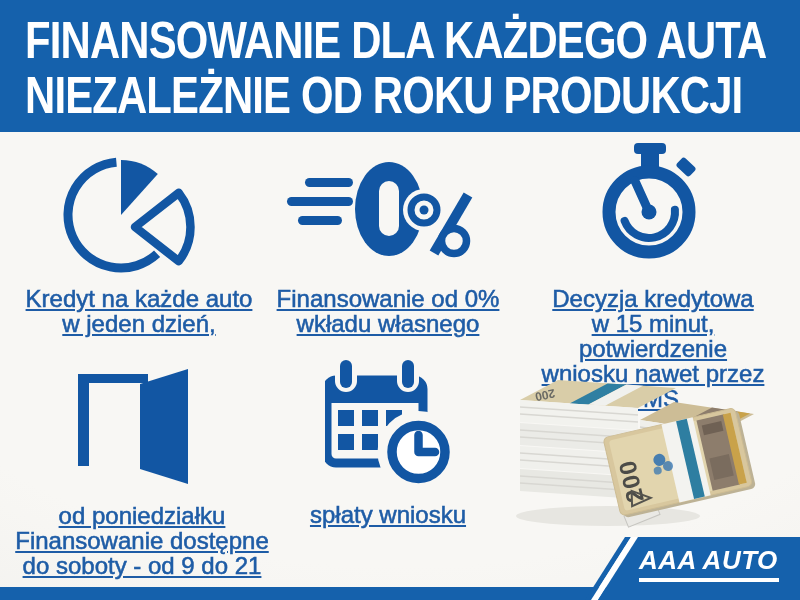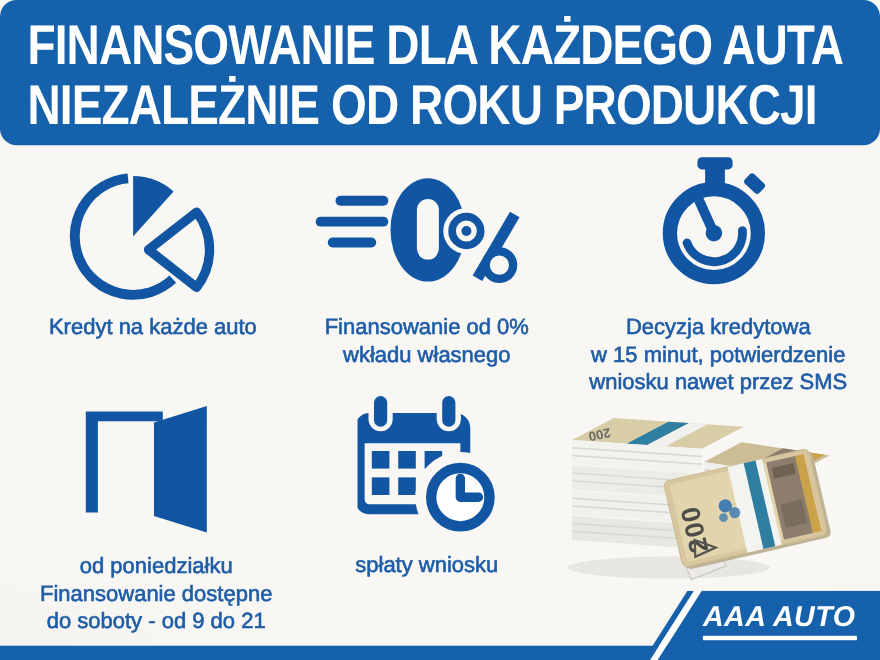--- a/index.html
+++ b/index.html
@@ -2,31 +2,31 @@
 <html><head>
 <meta charset="utf-8">
 <style>
   html,body{margin:0;padding:0;}
   body{font-family:"Liberation Sans",sans-serif;}
   .canvas{
     position:relative;width:800px;height:600px;overflow:hidden;
     background:radial-gradient(ellipse 120% 90% at 50% 45%, #f8f7f4 55%, #efeeea 100%);
   }
   
-  .header{position:absolute;left:0;top:0;width:800px;height:132px;background:#1561ac;border-radius:15px;}
+  .header{position:absolute;left:0;top:0;width:800px;height:132px;background:#1561ac;}
   .header-text{
     position:absolute;left:25px;top:13px;color:#ffffff;font-weight:700;
     font-size:51px;line-height:55px;letter-spacing:-1px;white-space:nowrap;
     transform:scaleX(0.82);transform-origin:left top;
   }
   
   .icon{position:absolute;color:#1256a3;}
   .caption{
     position:absolute;text-align:center;color:#1e5ca6;
-    font-size:20px;line-height:25px;font-weight:400;
+    font-size:24px;line-height:25px;font-weight:400;text-decoration:underline;
     -webkit-text-stroke:0.55px #1e5ca6;
   }
   
   .footer-bar{position:absolute;left:0;top:587px;width:800px;height:13px;background:#1561ac;}
   .logo-svg{position:absolute;left:585px;top:537px;width:215px;height:63px;}
   .logo-text{
     position:absolute;left:639px;top:545px;width:140px;text-align:left;
     color:#ffffff;font-style:italic;font-weight:700;font-size:26px;letter-spacing:0.5px;
     border-bottom:4px solid #ffffff;padding-bottom:2px;white-space:nowrap;
   }
@@ -45,20 +45,21 @@
     </div>
   </div>
 
   <svg class="icon" style="left:57px;top:145px" width="140" height="138" viewBox="0 0 140 138">
     <path d="M59.4,17.2 A53,53 0 1 0 100.1,108.8" fill="none" stroke="currentColor" stroke-width="9"></path>
     <path d="M64,70 L64,15 A55,55 0 0 1 100.8,29.1 Z" fill="currentColor"></path>
     <path d="M78,82 L121.7,47.8 A55.5,55.5 0 0 1 121.7,116.2 Z" fill="none" stroke="currentColor" stroke-width="8.5" stroke-linejoin="round"></path>
   </svg>
   <div class="caption" style="left:8px;top:286px;width:262px">
     <div>Kredyt na każde auto</div>
+    <div>w jeden dzień,</div>
   </div>
 
   <svg class="icon" style="left:284px;top:157px" width="196" height="106" viewBox="0 0 196 106">
     <rect x="21" y="21" width="48" height="9" rx="4.5" fill="currentColor"></rect>
     <rect x="3" y="40" width="66" height="9" rx="4.5" fill="currentColor"></rect>
     <rect x="14" y="59" width="44" height="9" rx="4.5" fill="currentColor"></rect>
     <ellipse cx="105" cy="52" rx="34" ry="47" fill="currentColor"></ellipse>
     <rect x="95" y="24" width="20" height="55" rx="10" fill="#f8f7f4"></rect>
     <circle cx="140" cy="53" r="21" fill="#f8f7f4"></circle>
     <circle cx="140" cy="53" r="13" fill="none" stroke="currentColor" stroke-width="7"></circle>

